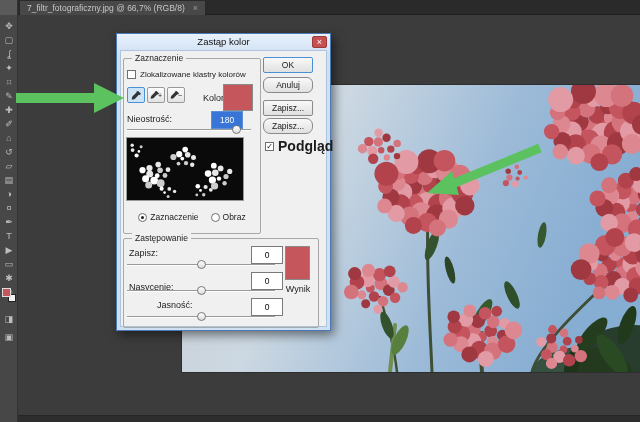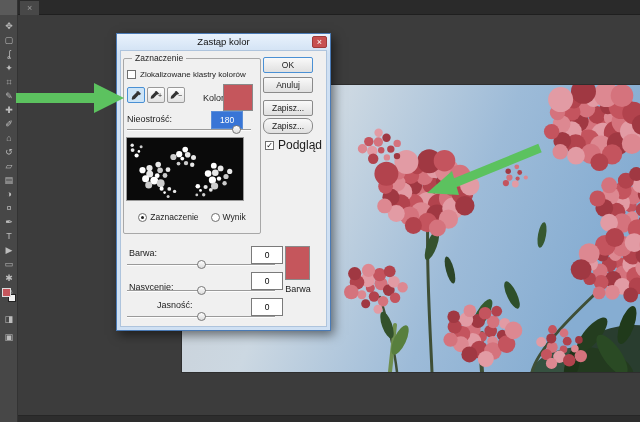--- a/index.html
+++ b/index.html
@@ -107,20 +107,21 @@
 
   
   .arrows { position:absolute; left:0; top:0; z-index:50; pointer-events:none; }
 </style>
 </head>
 <body>
 
 <div class="titlebar">
   <div class="corner-block"></div>
   <div class="doc-tab">
+    <span>7_filtr_fotograficzny.jpg @ 66,7% (RGB/8)</span>
     <span class="tab-close">×</span>
   </div>
 </div>
 
 <div class="toolspanel" style="padding-top:4px;">
 
     <div class="tool">
       <span>✥</span>
     </div>
 
@@ -557,25 +558,28 @@
     </svg>
   </div>
 
   <div class="radio-row">
     <span class="radio-item">
       <span class="radio on"></span>
       <span>Zaznaczenie</span>
     </span>
     <span class="radio-item">
       <span class="radio"></span>
-      <span>Wynik</span>
+      <span>Obraz</span>
     </span>
   </div>
 
-  <span class="lbl" style="left:12px; top:214px;">Barwa:</span>
+  <div class="group g-replace">
+    <span class="legend">Zastępowanie</span>
+  </div>
+  <span class="lbl" style="left:12px; top:214px;">Zapisz:</span>
   <input class="val" style="left: 134px; top: 212px;" value="0">
   <div class="slider" style="left:10px; top:226px; width:148px;">
     <div class="track"></div>
     <div class="thumb" style="left:calc(50% - 4px);"></div>
   </div>
 
   <span class="lbl" style="left:12px; top:248px;">Nasycenie:</span>
   <input class="val" style="left: 134px; top: 238px;" value="0">
   <div class="slider" style="left:10px; top:252px; width:148px;">
     <div class="track"></div>
@@ -583,29 +587,29 @@
   </div>
 
   <span class="lbl" style="left:12px; top:266px;margin-left:28px;">Jasność:</span>
   <input class="val" style="left: 134px; top: 264px;" value="0">
   <div class="slider" style="left:10px; top:278px; width:148px;">
     <div class="track"></div>
     <div class="thumb" style="left:calc(50% - 4px);"></div>
   </div>
 
   <div class="swatch sw-result" style="background: rgb(197, 86, 92);"></div>
-  <span class="lbl" style="left:164px; top:250px; width:34px; text-align:center;">Barwa</span>
+  <span class="lbl" style="left:164px; top:250px; width:34px; text-align:center;">Wynik</span>
 
   <div class="btn default" style="top:23px;">OK</div>
-  <div class="btn" style="top:43px;">Anuluj</div>
+  <div class="btn" style="top:43px;border-radius:6px;">Anuluj</div>
   <div class="btn" style="top:66px;">Zapisz...</div>
   <div class="btn" style="top:84px;border-radius:7px;">Zapisz...</div>
   <div class="cb-row" style="left:148px; top:104px;">
     <span class="cb">✓</span>
-    <span style="font-size:12px;">Podgląd</span>
+    <span style="font-size:14px;font-weight:bold;">Podgląd</span>
   </div>
 </div>
 
 <svg class="arrows" width="640" height="422" viewBox="0 0 640 422">
   <polygon points="16,93 94,93 94,83 124,98 94,113 94,103 16,103" fill="#5cc25f"></polygon>
   <g>
     <line x1="540" y1="148" x2="452" y2="184" stroke-width="9" stroke="#5cc25f"></line>
     <polygon points="427,193 452,171 459,195" fill="#5cc25f"></polygon>
   </g>
 </svg>

